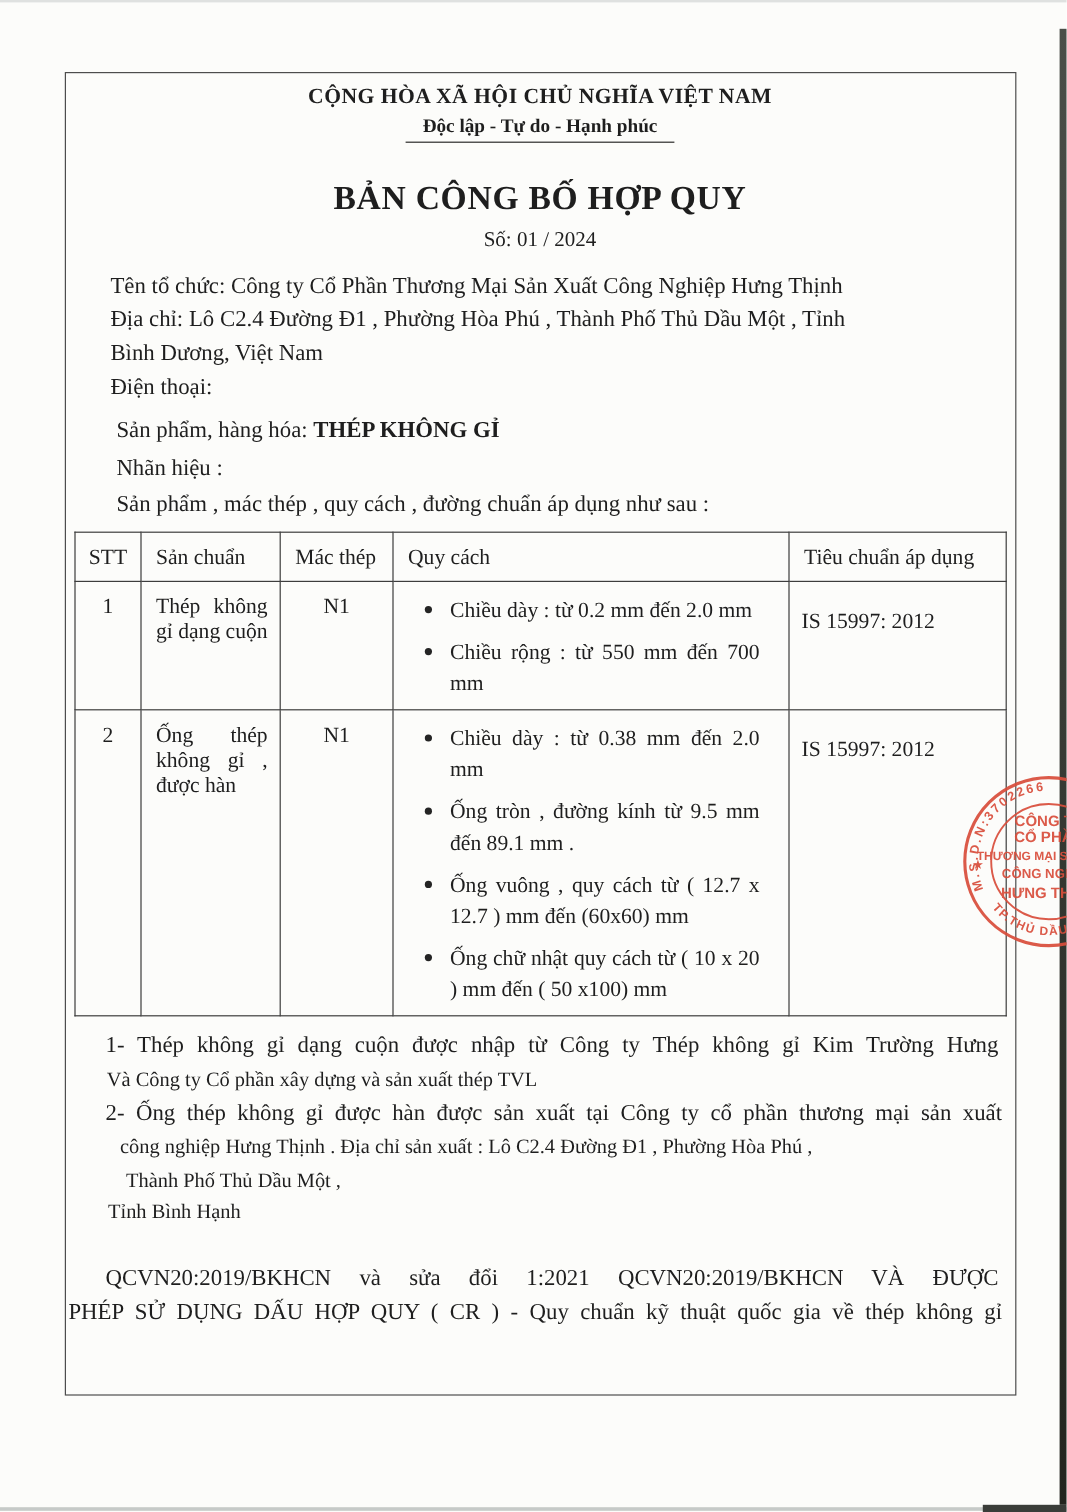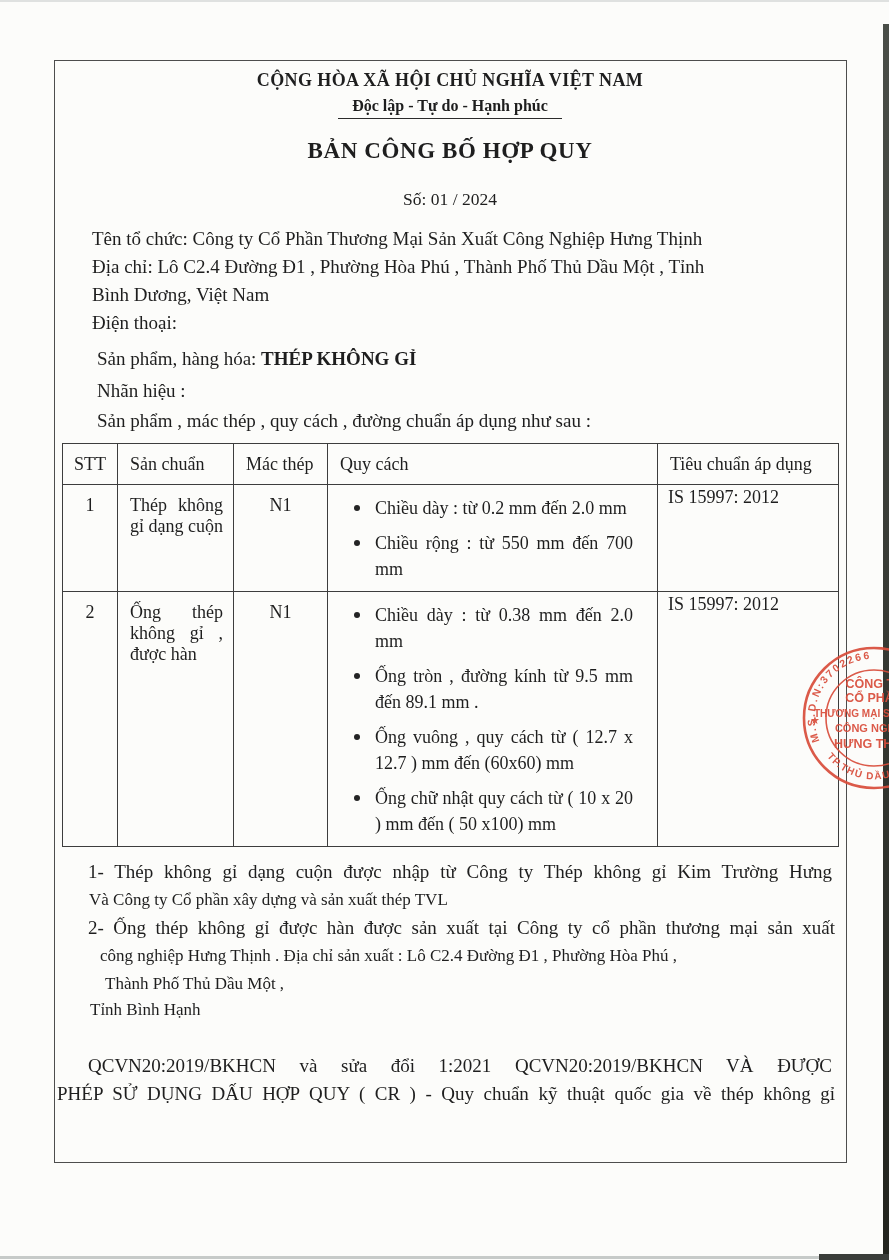--- a/index.html
+++ b/index.html
@@ -8,36 +8,36 @@
   .scan-top{position:absolute;left:0;top:0;width:889px;height:2px;background:#dfe1e0;}
   .scan-right{position:absolute;right:0;top:24px;width:6px;height:1230px;background:linear-gradient(to bottom,#4a4e48,#23251f);}
   .scan-bottom{position:absolute;left:0;bottom:1px;width:889px;height:3px;background:#c6cac8;}
   .scan-bottom-dark{position:absolute;right:0;bottom:0;width:70px;height:6px;background:#3a3d39;}
   .frame{position:absolute;left:54px;top:60px;width:791px;height:1101px;border:1.6px solid #4d4d4d;}
   .abs{position:absolute;text-align:center;}
   .center-band{left:54px;width:792px;text-align:center;}
   .motto1{top:70px;font-size:18px;font-weight:bold;letter-spacing:.4px;}
   .motto2-wrap{top:97px;}
   .motto2{display:inline-block;font-size:16px;font-weight:bold;border-bottom:1.8px solid #2b2b2b;padding:0 14px 3px 14px;}
-  .doc-title{top:138px;font-size:23px;font-weight:bold;letter-spacing:.6px;}
+  .doc-title{top:150px;font-size:28px;font-weight:bold;letter-spacing:.6px;}
   .doc-number{top:189px;font-size:17.5px;}
   .info{font-size:19px;line-height:28px;white-space:nowrap;}
   .product b{font-weight:bold;}
   .spec-table{position:absolute;left:62px;top:443px;border-collapse:collapse;table-layout:fixed;width:776px;font-size:18px;}
   .spec-table th,.spec-table td{border:1.6px solid #3d3d3d;vertical-align:top;font-weight:normal;}
   .spec-table thead tr{height:41px;}
   .spec-table thead th{vertical-align:middle;text-align:left;padding:0 0 0 12px;}
   .spec-table thead th.h-stt{text-align:center;padding:0;}
   .row1{height:100px;}
   .row2{height:232px;}
   .c-stt{text-align:center;padding-top:10px;}
   .c-sp{padding:10px 10px 0 12px;text-align:justify;}
   .c-mt{text-align:center;padding-top:10px;}
   .c-qc{padding:10px 10px 0 24px;}
-  .c-tc{padding:2px 6px 0 10px;}
+  .c-tc{padding:22px 6px 0 10px;}
   .qc-item{display:flex;margin-bottom:9px;}
   .bullet{width:6px;height:6px;border-radius:50%;background:#242424;margin:10px 15px 0 2px;flex:none;}
   .qc-text{display:block;width:258px;line-height:26px;text-align:justify;}
   .note{font-size:17px;line-height:24px;white-space:nowrap;}
   .note-j{white-space:normal;text-align:justify;text-align-last:justify;line-height:24px;font-size:19px;}
   .stamp{position:absolute;left:794px;top:640px;width:170px;height:166px;z-index:5;opacity:.93;pointer-events:none;}
 </style>
 </head>
 <body>
 

